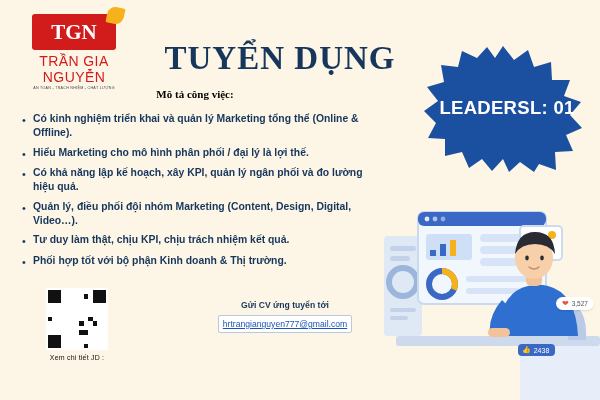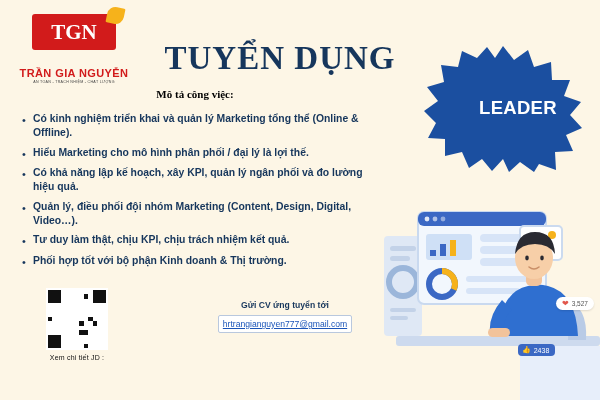--- a/index.html
+++ b/index.html
@@ -35,24 +35,24 @@
   }
   .logo-box .leaf {
     position: absolute;
     right: -8px; top: -7px;
     width: 17px; height: 17px;
     background: #f6b21b;
     border-radius: 50% 8% 50% 8%;
     transform: rotate(12deg);
   }
   .logo-name {
-    margin-top: 17px;
+    margin-top: 3px;
     color: #d21b1b;
-    font-size: 11px;
-    font-weight: bold;
+    font-size: 14px;
+    font-weight: normal;
     letter-spacing: .4px;
   }
   .logo-sub {
     color: #444;
     font-size: 3.6px;
     letter-spacing: .3px;
     margin-top: 1px;
   }
 
   
@@ -106,21 +106,21 @@
 
   
   .badge {
     position: absolute;
     right: 18px; top: 44px;
     width: 158px; height: 128px;
   }
   .badge svg { display: block; }
   .badge-text {
     position: absolute;
-    left: 15px; top: 0;
+    left: 4px; top: 0;
     width: 158px; height: 128px;
     display: flex;
     flex-direction: row;
     align-items: center;
     justify-content: center;
     color: #fff;
     font-weight: bold;
     font-size: 18.5px;
     line-height: 20px;
     letter-spacing: .3px;
@@ -249,20 +249,21 @@
     <span class="jd-text">Phối hợp tốt với bộ phận Kinh doanh &amp; Thị trường.</span>
   </div>
 </div>
 
 <div class="badge">
   <svg width="158" height="128" viewBox="0 0 158 128">
     <polygon points="79,2 90,16 104,6 110,23 127,18 128,36 146,36 140,52 157,58 146,71 158,84 142,91 149,107 131,108 132,126 115,120 110,128 96,118 85,128 79,115 68,127 58,115 45,124 38,108 21,112 21,95 4,94 12,79 0,67 14,57 3,43 20,38 17,21 34,23 38,7 53,14 63,3 71,14" fill="#1b4fa0"></polygon>
   </svg>
   <div class="badge-text">
     <span>LEADER</span>
+    <span>SL: 01</span>
   </div>
 </div>
 
 <div class="illo">
   <svg width="230" height="250" viewBox="0 0 230 250">
 
     <rect x="14" y="86" width="38" height="100" rx="4" fill="#dfe8f5"></rect>
     <rect x="20" y="96" width="26" height="5" rx="2.5" fill="#c3d2e8"></rect>
     <rect x="20" y="106" width="20" height="5" rx="2.5" fill="#c3d2e8"></rect>
     <circle cx="33" cy="132" r="14" fill="none" stroke="#9bb6da" stroke-width="6"></circle>

